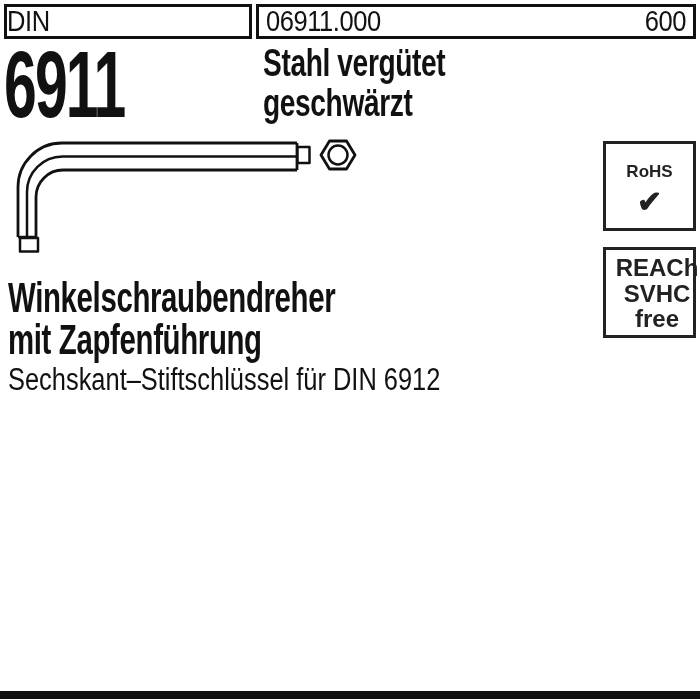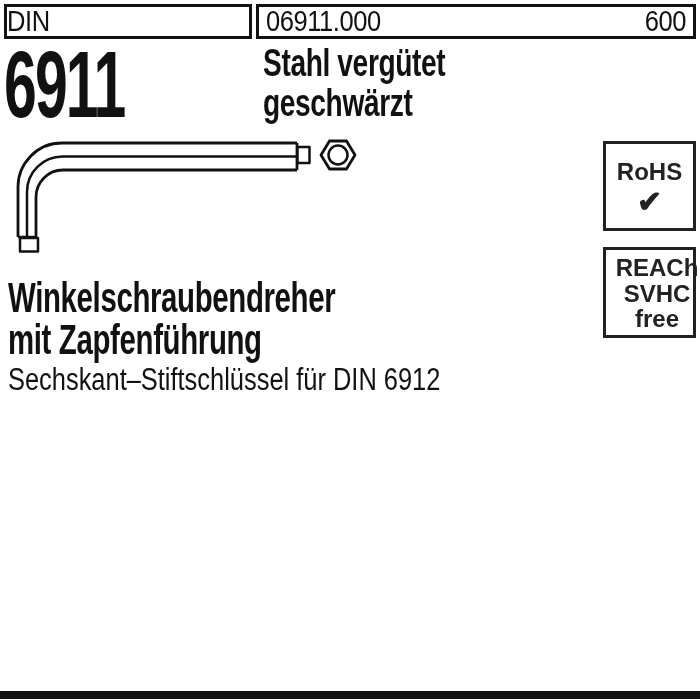--- a/index.html
+++ b/index.html
@@ -86,21 +86,21 @@
     display: flex;
     flex-direction: column;
     align-items: center;
     justify-content: center;
     text-align: center;
     background: #fff;
   }
   #rohs-badge { top: 141px; height: 90px; }
   #reach-badge { top: 247px; height: 91px; padding-top: 2px; padding-left: 15px; }
   #rohs-badge .badge-label {
-    font-size: 24px;
+    font-size: 17px;
     font-weight: 700;
     line-height: 27px;
   }
   #rohs-badge .badge-check {
     font-size: 30px;
     font-weight: 700;
     line-height: 27px;
     margin-top: 3px;
   }
   #reach-badge .badge-line {

